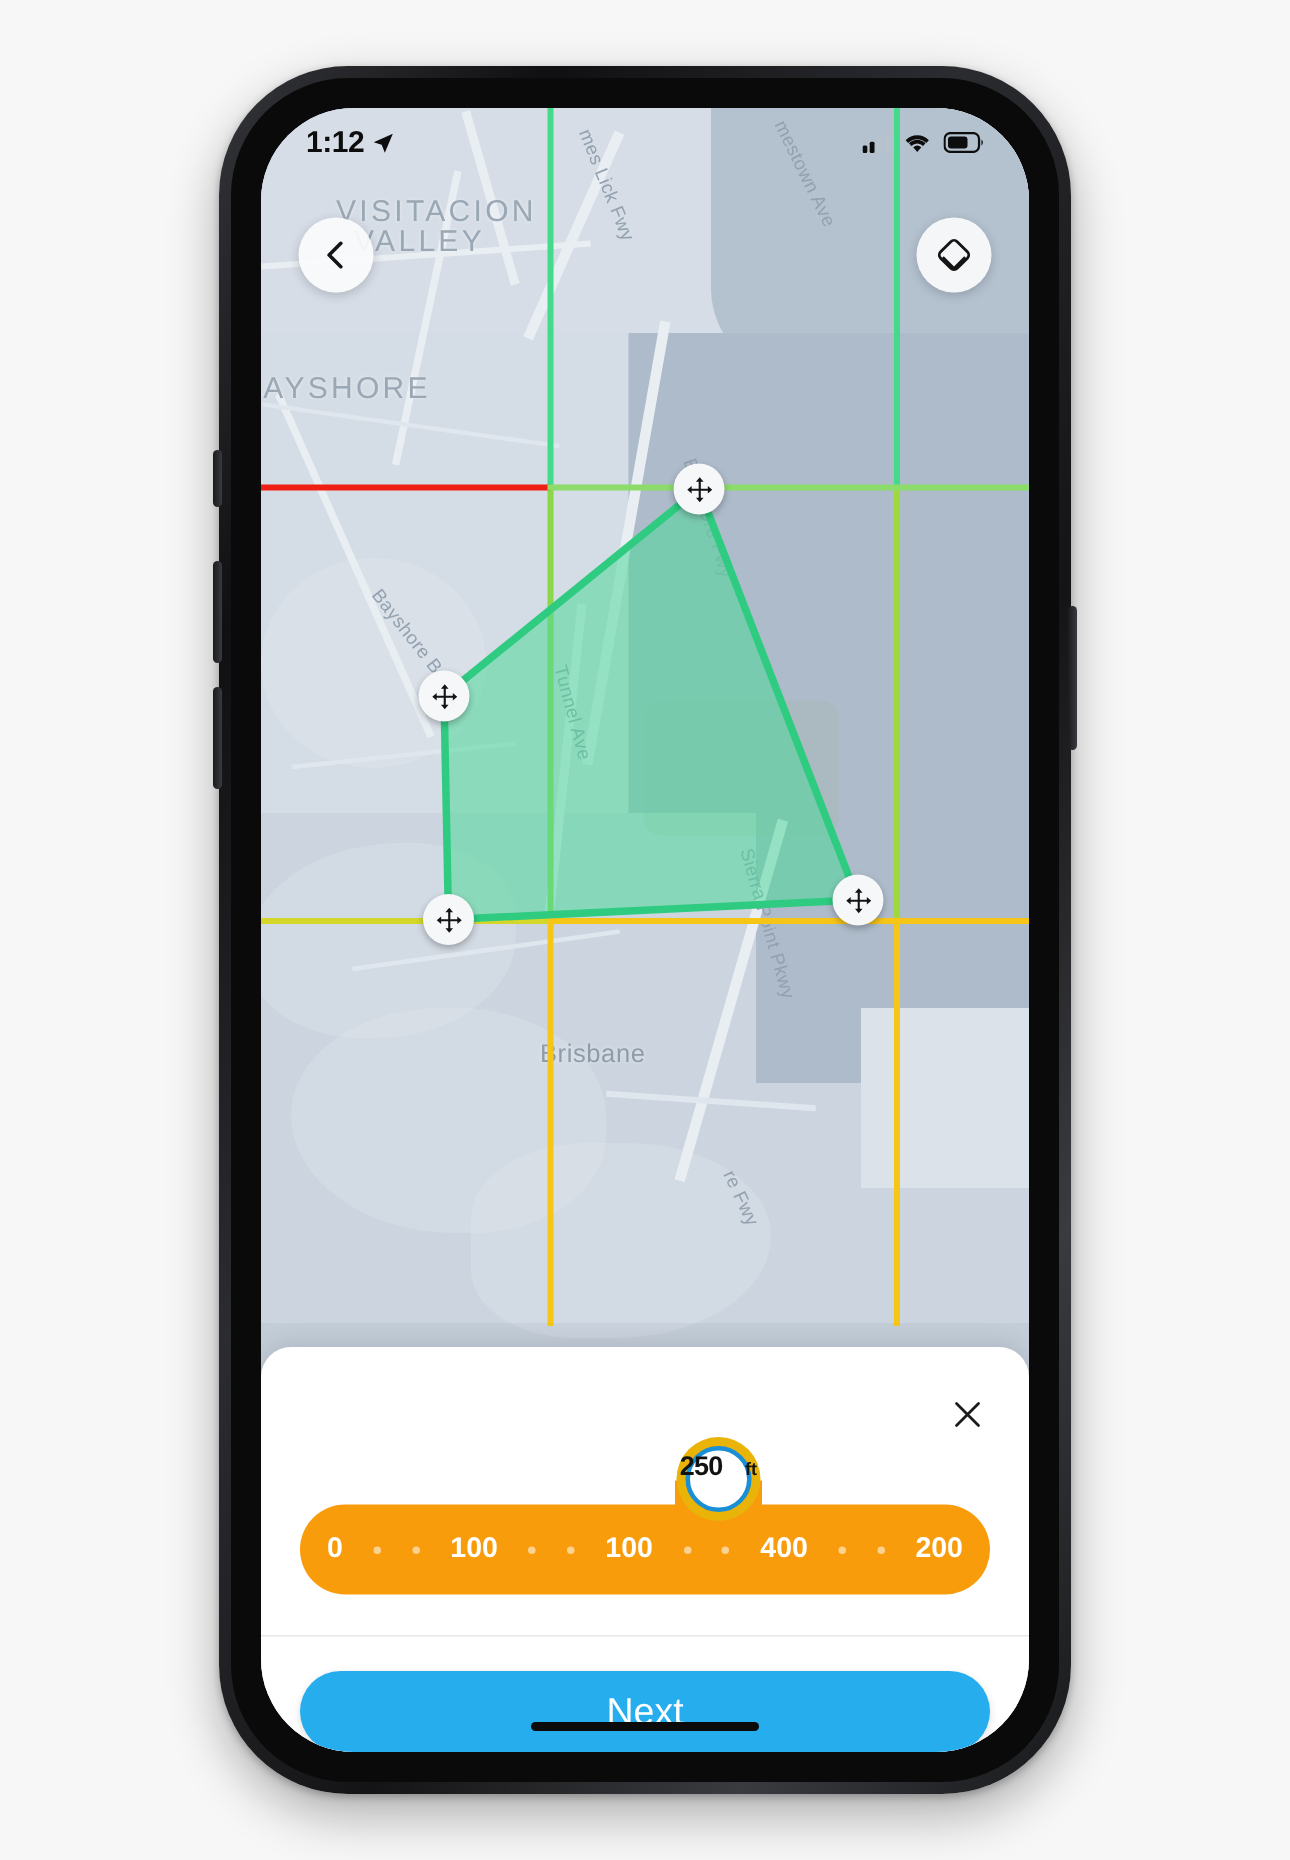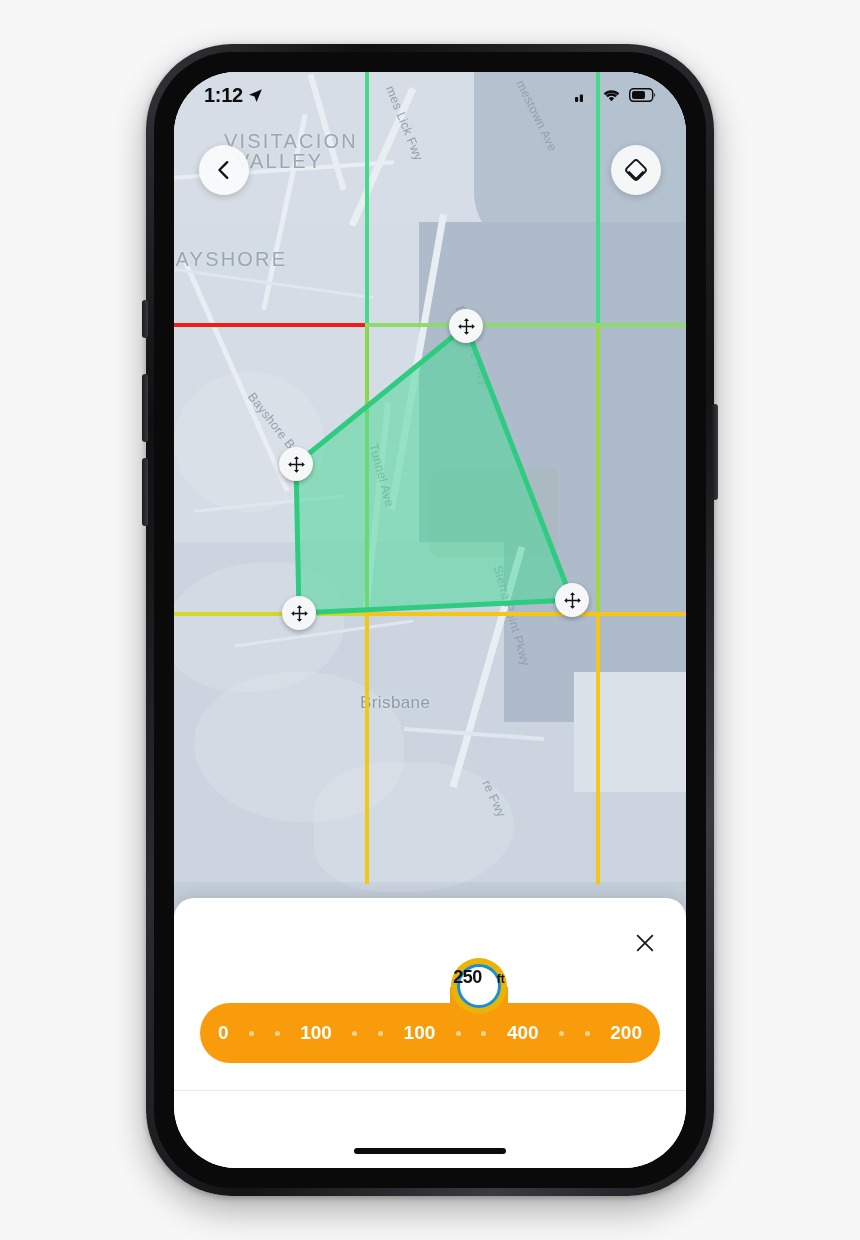--- a/index.html
+++ b/index.html
@@ -331,18 +331,21 @@
         <div id="slider-thumb" style="left: 250.96px;">
           <div id="slider-thumb-inner">
             <span id="thumb-value">250</span>
             <span id="thumb-unit">ft</span>
           </div>
         </div>
       </div>
 
       <div id="sheet-divider"></div>
 
+      <div id="next-button">
+        <span id="next-label">Next</span>
+      </div>
 
       <div id="home-indicator"></div>
     </div>
 
   </div>
 </div>
 
 </body></html>

